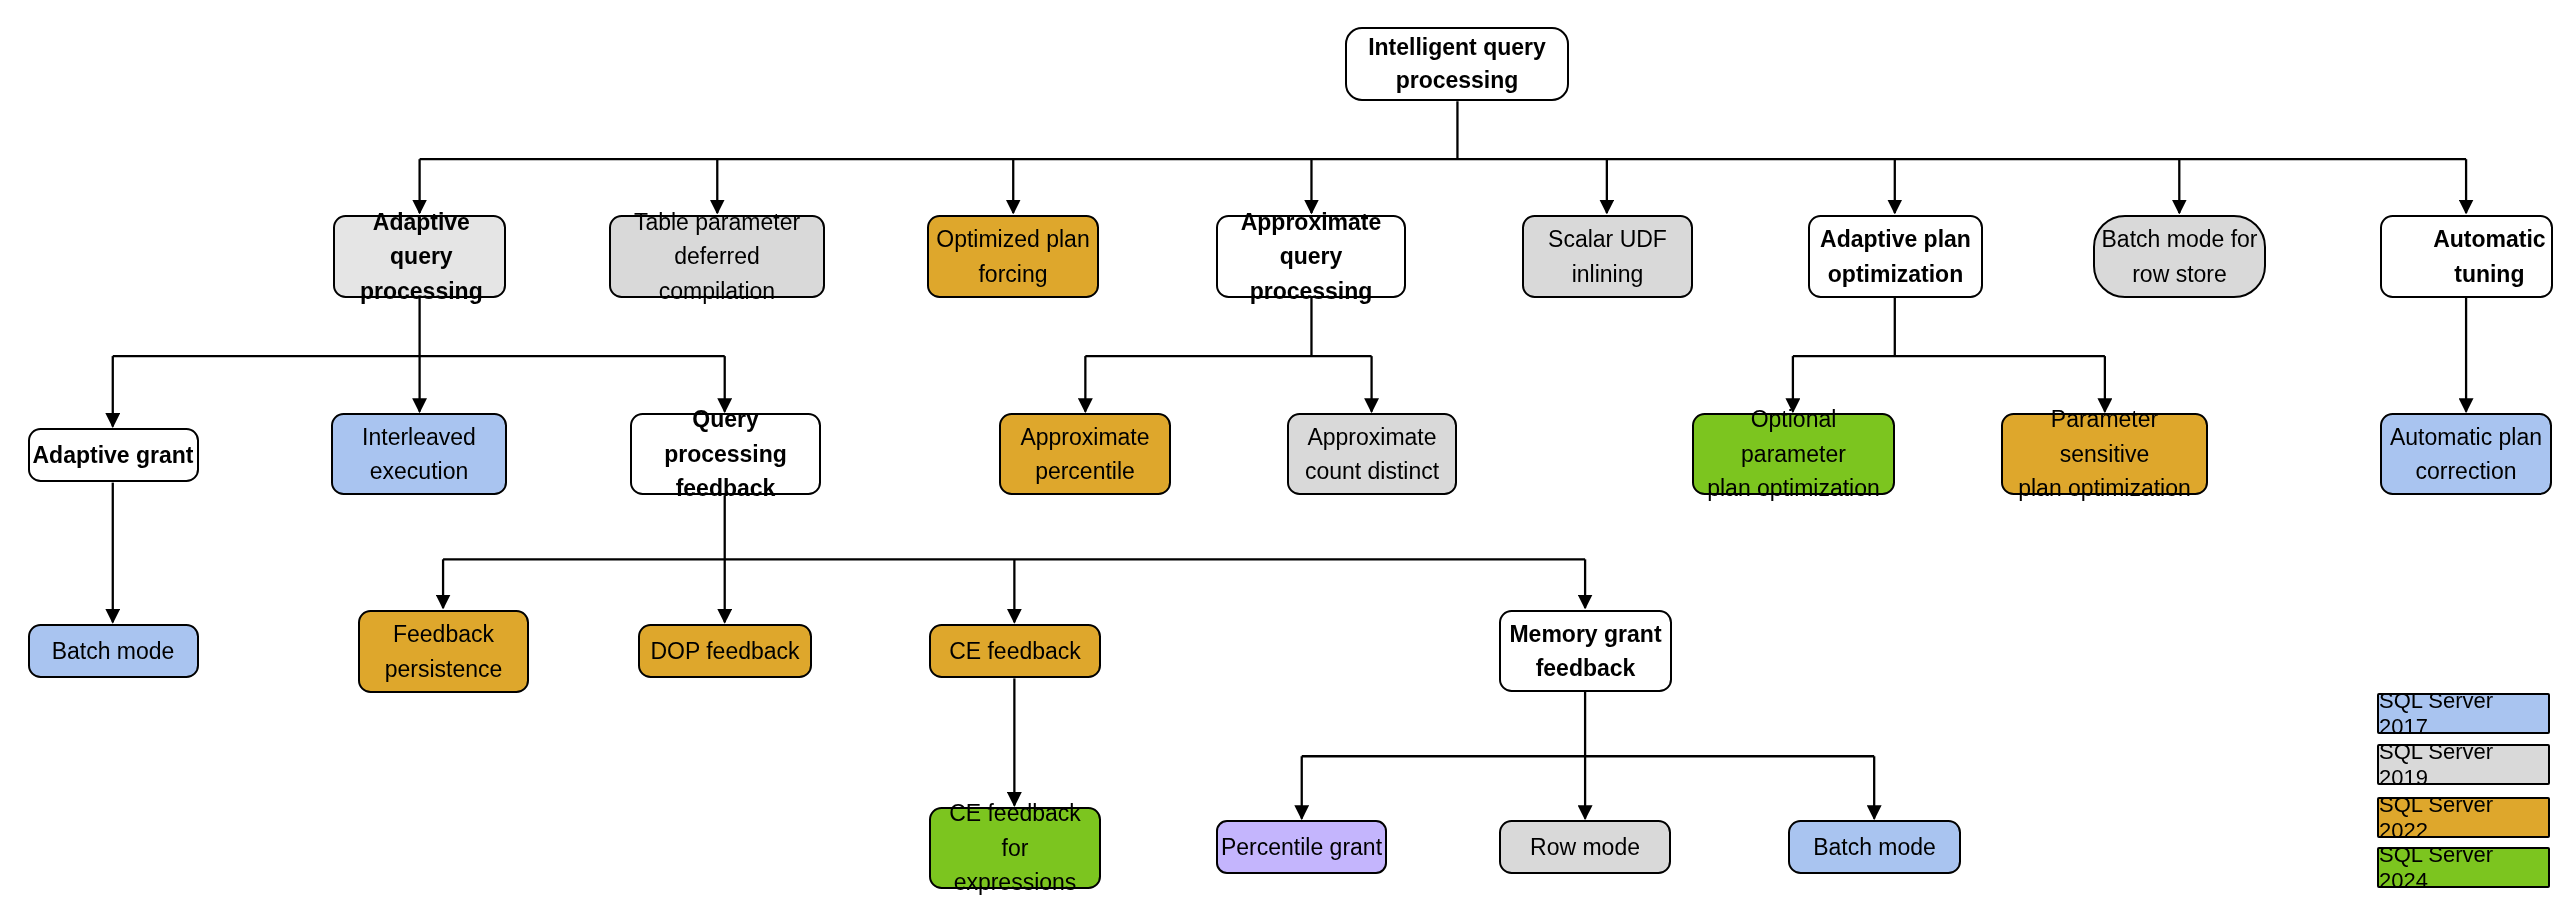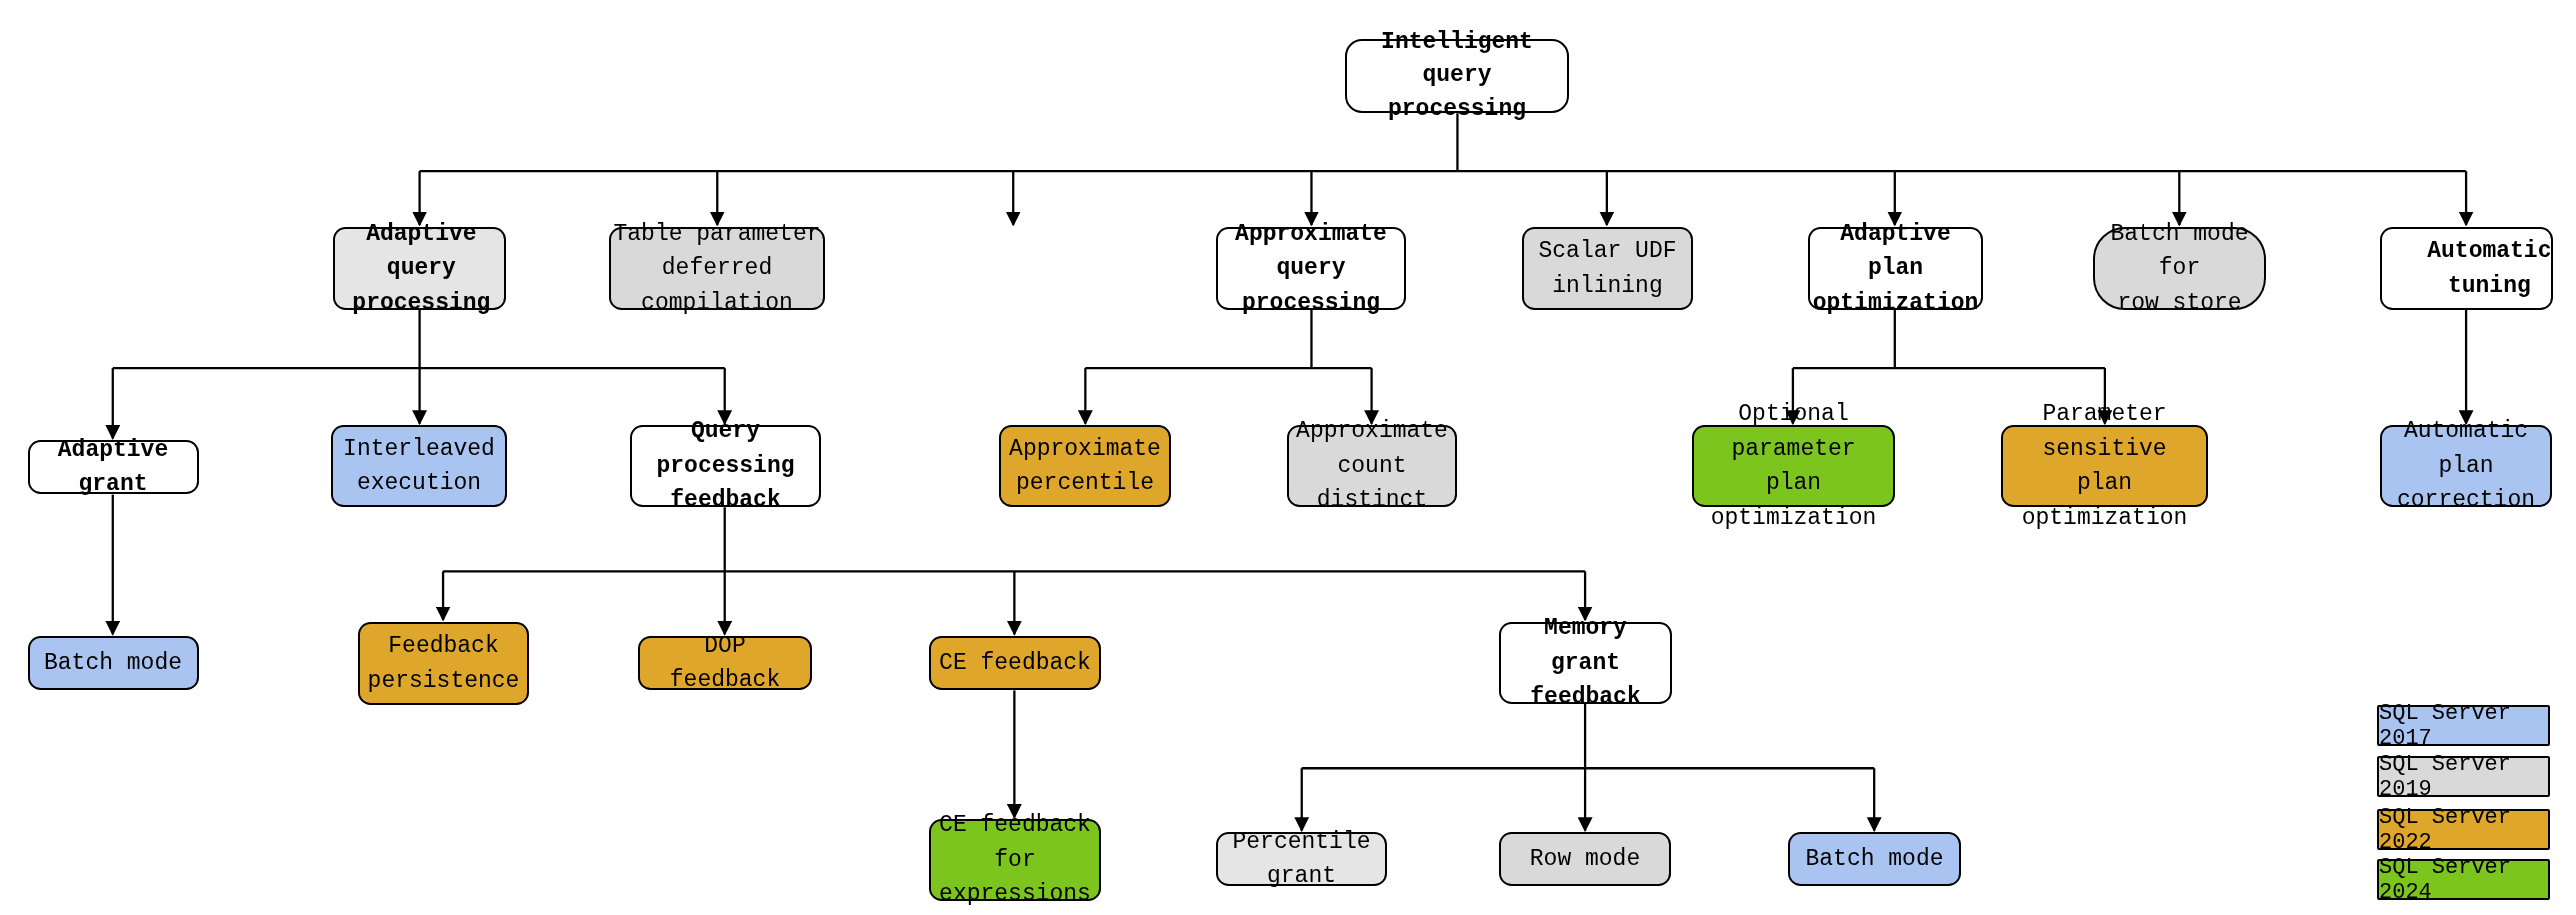--- a/index.html
+++ b/index.html
@@ -1,18 +1,18 @@
 <!DOCTYPE html>
 <html style="font-size:9.2px"><head>
 <meta charset="utf-8">
 <style>
   html,body{margin:0;padding:0;background:#ffffff;}
   body{width:2576px;height:916px;position:relative;overflow:hidden;
        font-family:"Liberation Sans",sans-serif;color:#000;}
-  #canvas{position:absolute;left:0;top:12px;width:2576px;height:898px;font-family:Liberation Mono, monospace;}
+  #canvas{position:absolute;left:0;top:0;width:2576px;height:898px;}
   svg.wires{position:absolute;left:0;top:0;pointer-events:none;}
   .ln{stroke:#000;stroke-width:4;fill:none;}
   .node{position:absolute;display:flex;align-items:center;justify-content:center;
         text-align:center;border:2.3px solid #000;border-radius:12.6px;background:#fff;
         font-size:23px;line-height:1.5;white-space:pre-line;box-sizing:border-box;
         padding:0 2.3px;font-weight:400;}
   .bold{font-weight:700;}
   .root{border-radius:17px;line-height:1.45;}
   .pill{position:absolute;display:flex;align-items:center;justify-content:center;
         border:2.3px solid #000;border-radius:2px;background:#fff;font-size:22px;
@@ -72,20 +72,22 @@
     <path class="ln" marker-end="url(#arw)" d="M3274 1321 V1430"></path>
   </svg>
 
   <div class="node bold root" style="left: 1345px; top: 27px; width: 224px; height: 74px; background: rgb(255, 255, 255);">Intelligent query
 processing</div>
 
   <div class="node bold" style="left: 333px; top: 215px; width: 173px; height: 83px; background: #e5e5e5; padding-left: 6px;">Adaptive query
 processing</div>
   <div class="node" style="left: 609px; top: 215px; width: 216px; height: 83px; background: rgb(217, 217, 217);">Table parameter
 deferred compilation</div>
+  <div class="node" style="left: 927px; top: 215px; width: 172px; height: 83px; background: rgb(222, 167, 44);">Optimized plan
+forcing</div>
   <div class="node bold" style="left: 1216px; top: 215px; width: 190px; height: 83px; background: rgb(255, 255, 255);">Approximate
 query processing</div>
   <div class="node" style="left: 1522px; top: 215px; width: 171px; height: 83px; background: rgb(217, 217, 217);">Scalar UDF
 inlining</div>
   <div class="node bold" style="left: 1808px; top: 215px; width: 175px; height: 83px; background: rgb(255, 255, 255);">Adaptive plan
 optimization</div>
   <div class="node" style="left: 2093px; top: 215px; width: 173px; height: 83px; background: rgb(217, 217, 217); border-radius: 32px;">Batch mode for
 row store</div>
   <div class="node bold" style="left: 2380px; top: 215px; width: 173px; height: 83px; background: rgb(255, 255, 255); padding-left: 48px;">Automatic
 tuning</div>
@@ -109,21 +111,21 @@
   <div class="node" style="left: 27.5px; top: 624px; width: 171px; height: 54px; background: rgb(169, 196, 240);">Batch mode</div>
   <div class="node" style="left: 358px; top: 610px; width: 171px; height: 83px; background: rgb(222, 167, 44);">Feedback
 persistence</div>
   <div class="node" style="left: 638px; top: 624px; width: 174px; height: 54px; background: rgb(222, 167, 44);">DOP feedback</div>
   <div class="node" style="left: 929px; top: 624px; width: 172px; height: 54px; background: rgb(222, 167, 44);">CE feedback</div>
   <div class="node bold" style="left: 1499px; top: 610px; width: 173px; height: 82px; background: rgb(255, 255, 255);">Memory grant
 feedback</div>
 
   <div class="node" style="left: 929px; top: 807px; width: 172px; height: 82px; background: rgb(124, 197, 31);">CE feedback for
 expressions</div>
-  <div class="node" style="left: 1216px; top: 820px; width: 171px; height: 54px; background: #e5e5e5;">Percentile grant</div>
+  <div class="node" style="left: 1216px; top: 820px; width: 171px; height: 54px; background: #c4b5fd; border-radius: 11px;">Percentile grant</div>
   <div class="node" style="left: 1499px; top: 820px; width: 172px; height: 54px; background: rgb(217, 217, 217);">Row mode</div>
   <div class="node" style="left: 1788px; top: 820px; width: 173px; height: 54px; background: rgb(169, 196, 240);">Batch mode</div>
 
   <div>
     <div class="pill" style="top: 693px; background: rgb(169, 196, 240);">SQL Server 2017</div>
     <div class="pill" style="top: 744px; background: rgb(217, 217, 217);">SQL Server 2019</div>
     <div class="pill" style="top: 797px; background: rgb(222, 167, 44);">SQL Server 2022</div>
     <div class="pill" style="top: 847px; background: rgb(124, 197, 31);">SQL Server 2024</div>
   </div>
 

